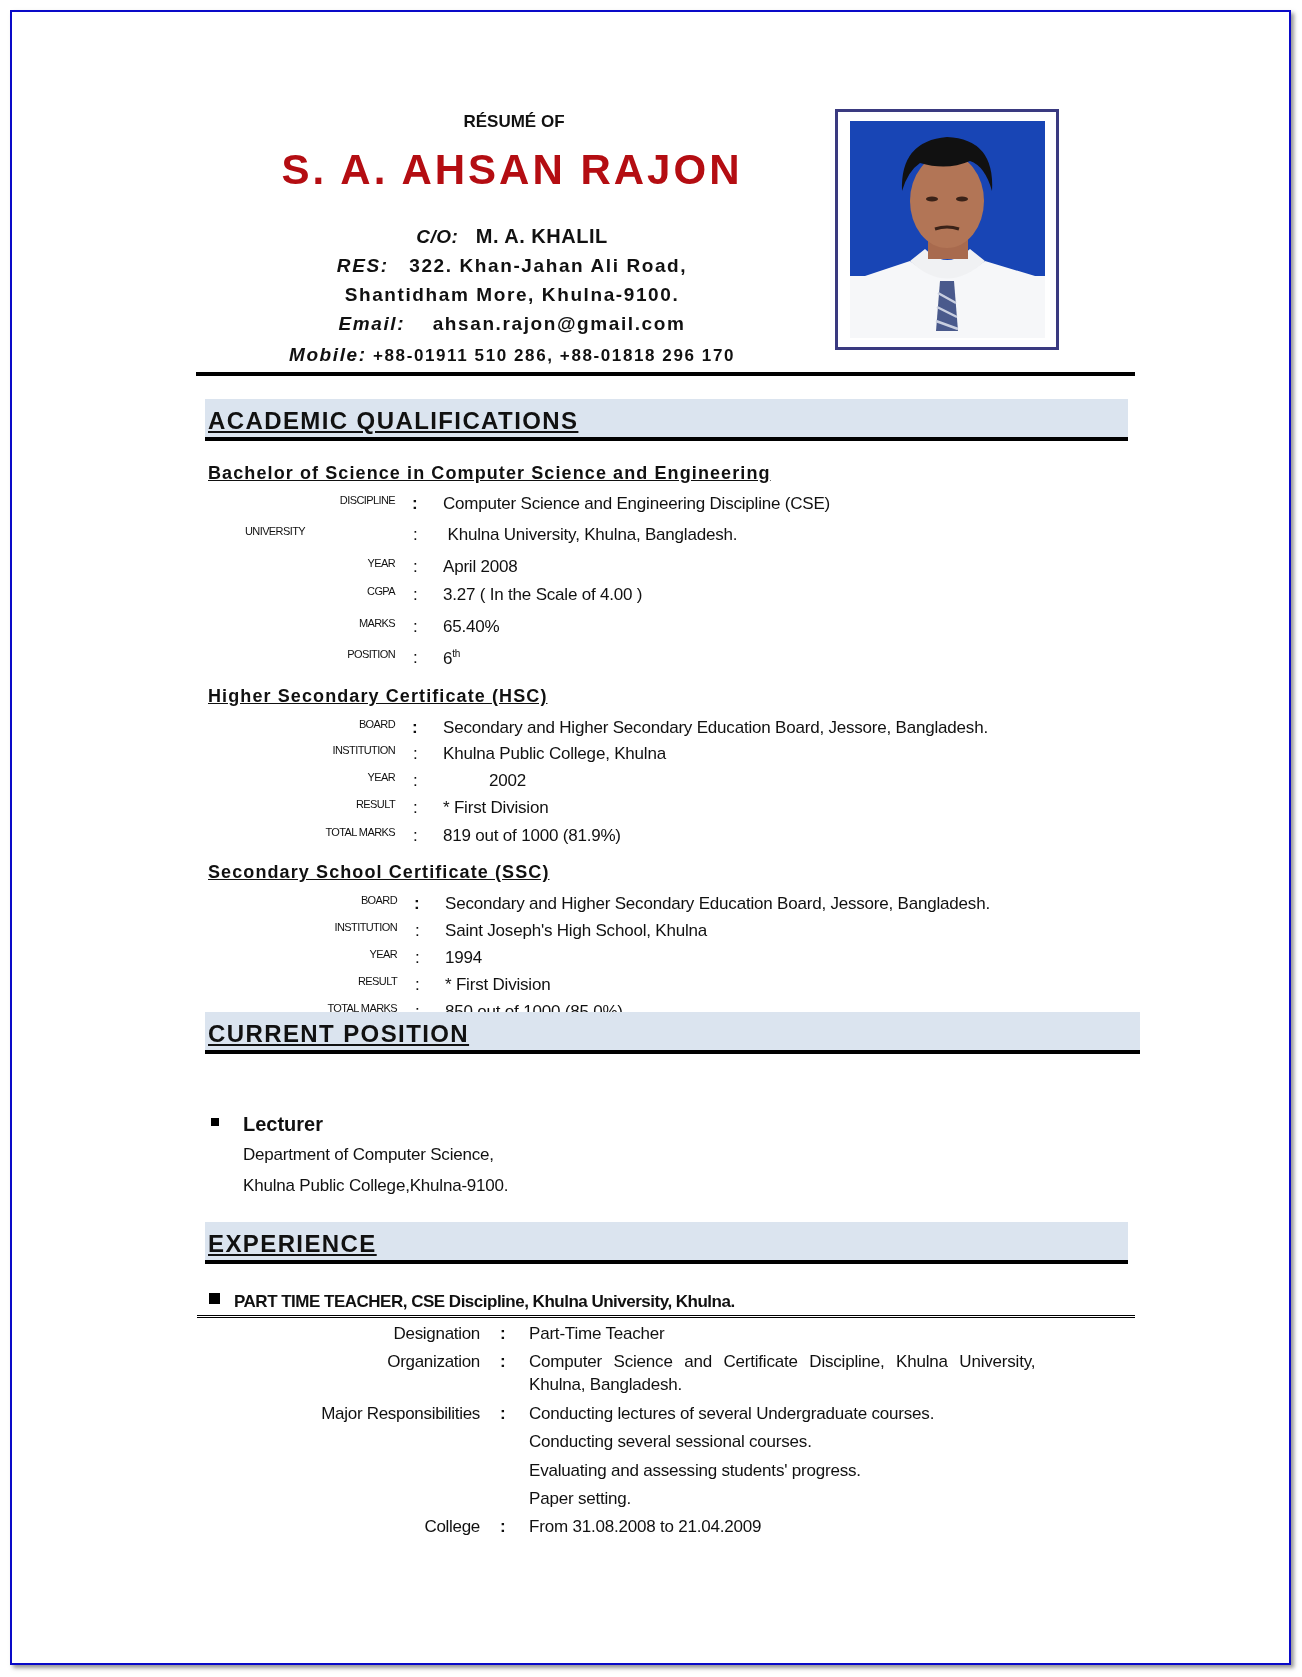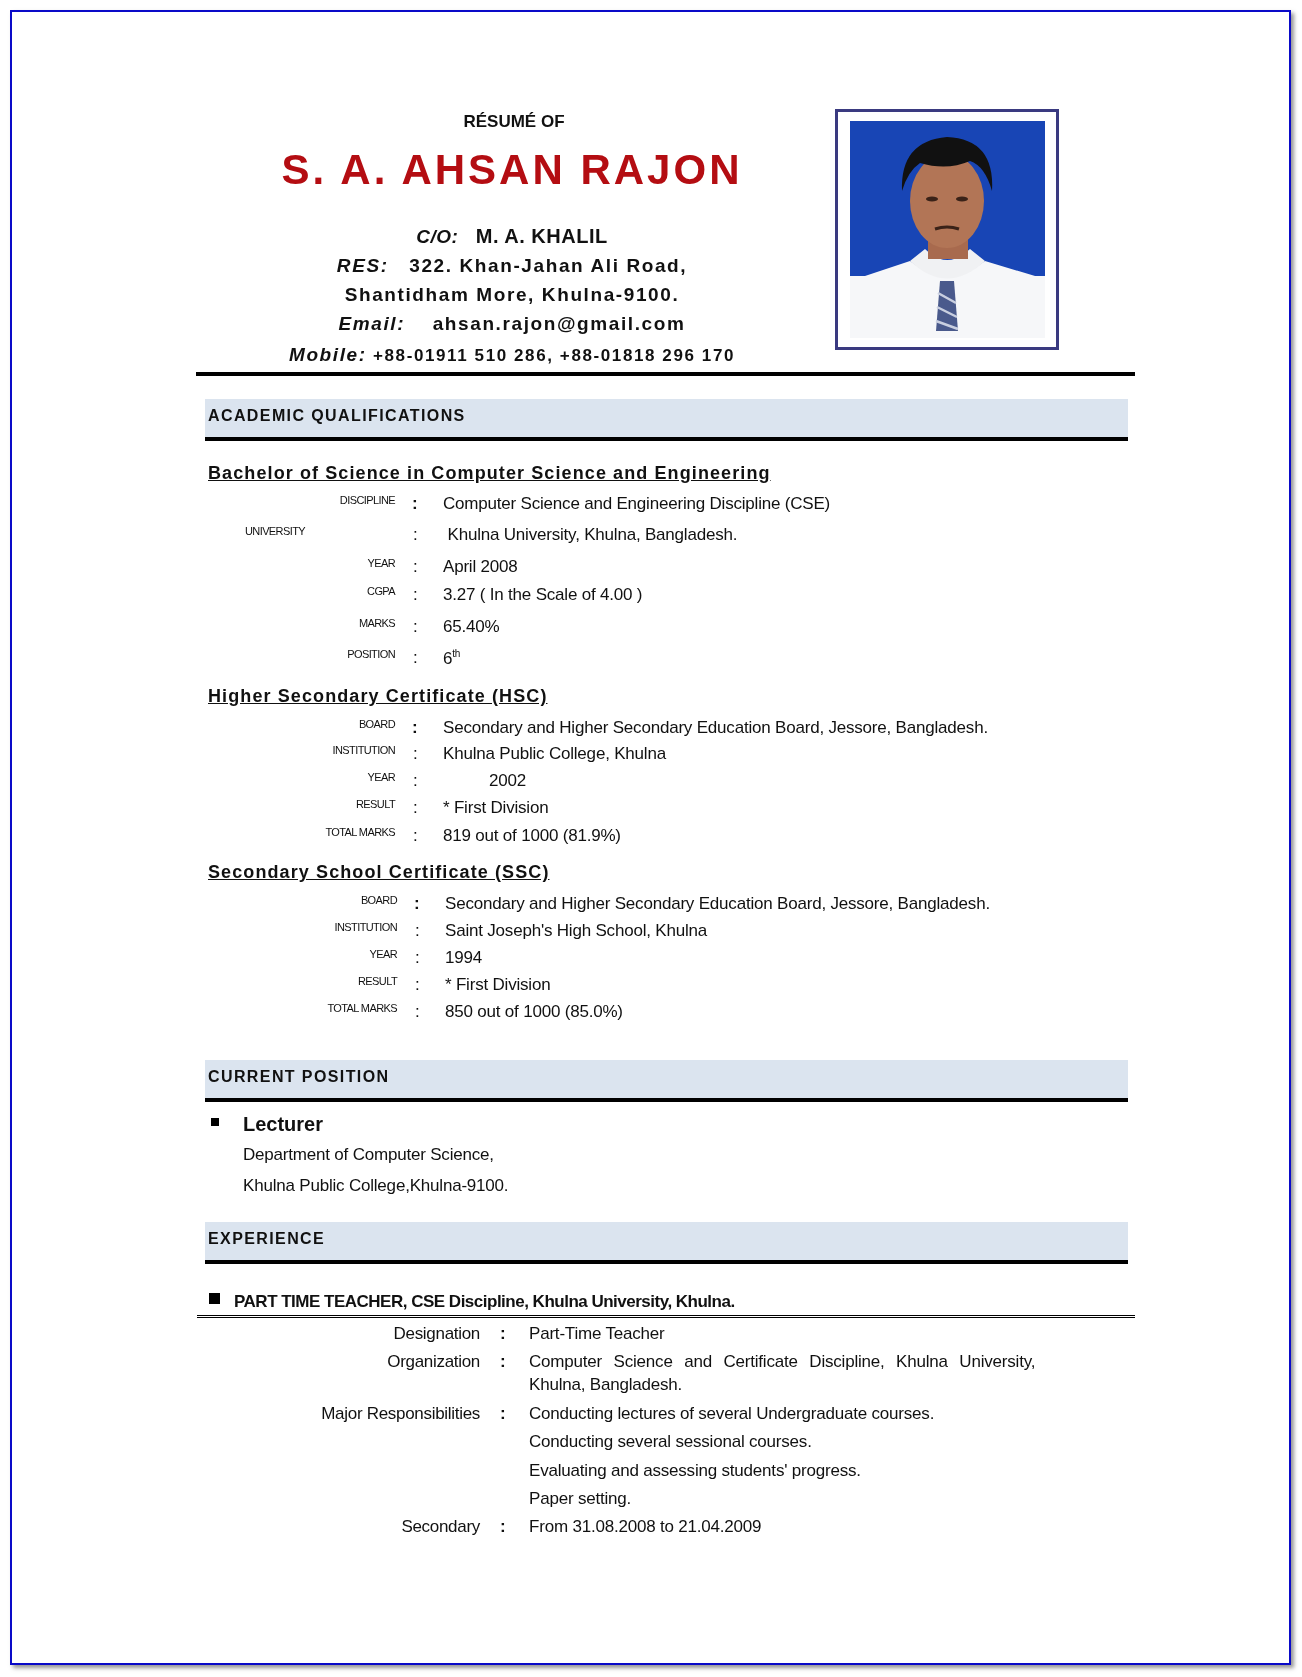--- a/index.html
+++ b/index.html
@@ -22,21 +22,21 @@
   .mobile { top:344px; font-size:17px; }
 
   .photo-frame { position:absolute; left:835px; top:109px; width:218px; height:235px;
          border:3px solid #3a3a80; background:#fff; }
   .photo { position:absolute; left:12px; top:9px; width:195px; height:217px; overflow:hidden; background:#fdfdfd; }
 
   .rule-top { position:absolute; left:196px; top:372px; width:939px; height:4px; background:#000; }
 
   .sec-bar { position:absolute; left:205px; width:923px; height:38px; background:#dbe4ef;
          border-bottom:4px solid #000; }
-  .sec-title { position:absolute; left:3px; top:8px; font-weight:bold; font-size:16px; letter-spacing:1.4px; }
+  .sec-title { position:absolute; left:3px; top:8px; font-weight:bold; font-size:24px; letter-spacing:1.4px;text-decoration:underline; }
 
   .sub-head { position:absolute; left:208px; font-weight:bold; font-size:18px; text-decoration:underline;
          letter-spacing:1.1px; }
 
   .kv-label { position:absolute; width:240px; text-align:right; font-size:11px; letter-spacing:-0.6px; }
   .kv-colon { position:absolute; font-size:17px; }
   .kv-value { position:absolute; font-size:17px; letter-spacing:-0.2px; white-space:nowrap; }
   .kv-value sup { font-size:10px; }
 
   .bullet-sq { position:absolute; width:8px; height:8px; background:#000; }
@@ -182,21 +182,21 @@
   <div class="kv-label" style="left:157px;top:975px;">RESULT</div>
   <div class="kv-colon" style="left:415px;top:975px;">:</div>
   <div class="kv-value" style="left:445px;top:975px;">* First Division</div>
 </div>
 <div>
   <div class="kv-label" style="left:157px;top:1002px;">TOTAL MARKS</div>
   <div class="kv-colon" style="left:415px;top:1002px;">:</div>
   <div class="kv-value" style="left:445px;top:1002px;">850 out of 1000 (85.0%)</div>
 </div>
 
-<div class="sec-bar" style="top:1060px;">
+<div class="sec-bar" style="top:1012px;padding-left:12px;">
   <div class="sec-title">CURRENT POSITION</div>
 </div>
 <div class="bullet-sq" style="left:211px;top:1118px;"></div>
 <div class="cur-title">Lecturer</div>
 <div class="cur-line" style="top:1145px;">Department of Computer Science,</div>
 <div class="cur-line" style="top:1176px;">Khulna Public College,Khulna-9100.</div>
 
 <div class="sec-bar" style="top:1222px;">
   <div class="sec-title">EXPERIENCE</div>
 </div>
@@ -217,16 +217,16 @@
 </div>
 <div>
   <div class="exp-label" style="top:1404px;">Major Responsibilities</div>
   <div class="exp-colon" style="top:1404px;font-weight:bold;">:</div>
   <div class="exp-value" style="top:1404px;">Conducting lectures of several Undergraduate courses.</div>
   <div class="exp-value" style="top:1432px;">Conducting several sessional courses.</div>
   <div class="exp-value" style="top:1461px;">Evaluating and assessing students' progress.</div>
   <div class="exp-value" style="top:1489px;">Paper setting.</div>
 </div>
 <div>
-  <div class="exp-label" style="top:1517px;">Secondary</div>
+  <div class="exp-label" style="top:1517px;">College</div>
   <div class="exp-colon" style="top:1517px;font-weight:bold;">:</div>
   <div class="exp-value" style="top:1517px;">From 31.08.2008 to 21.04.2009</div>
 </div>
 
 </body></html>

